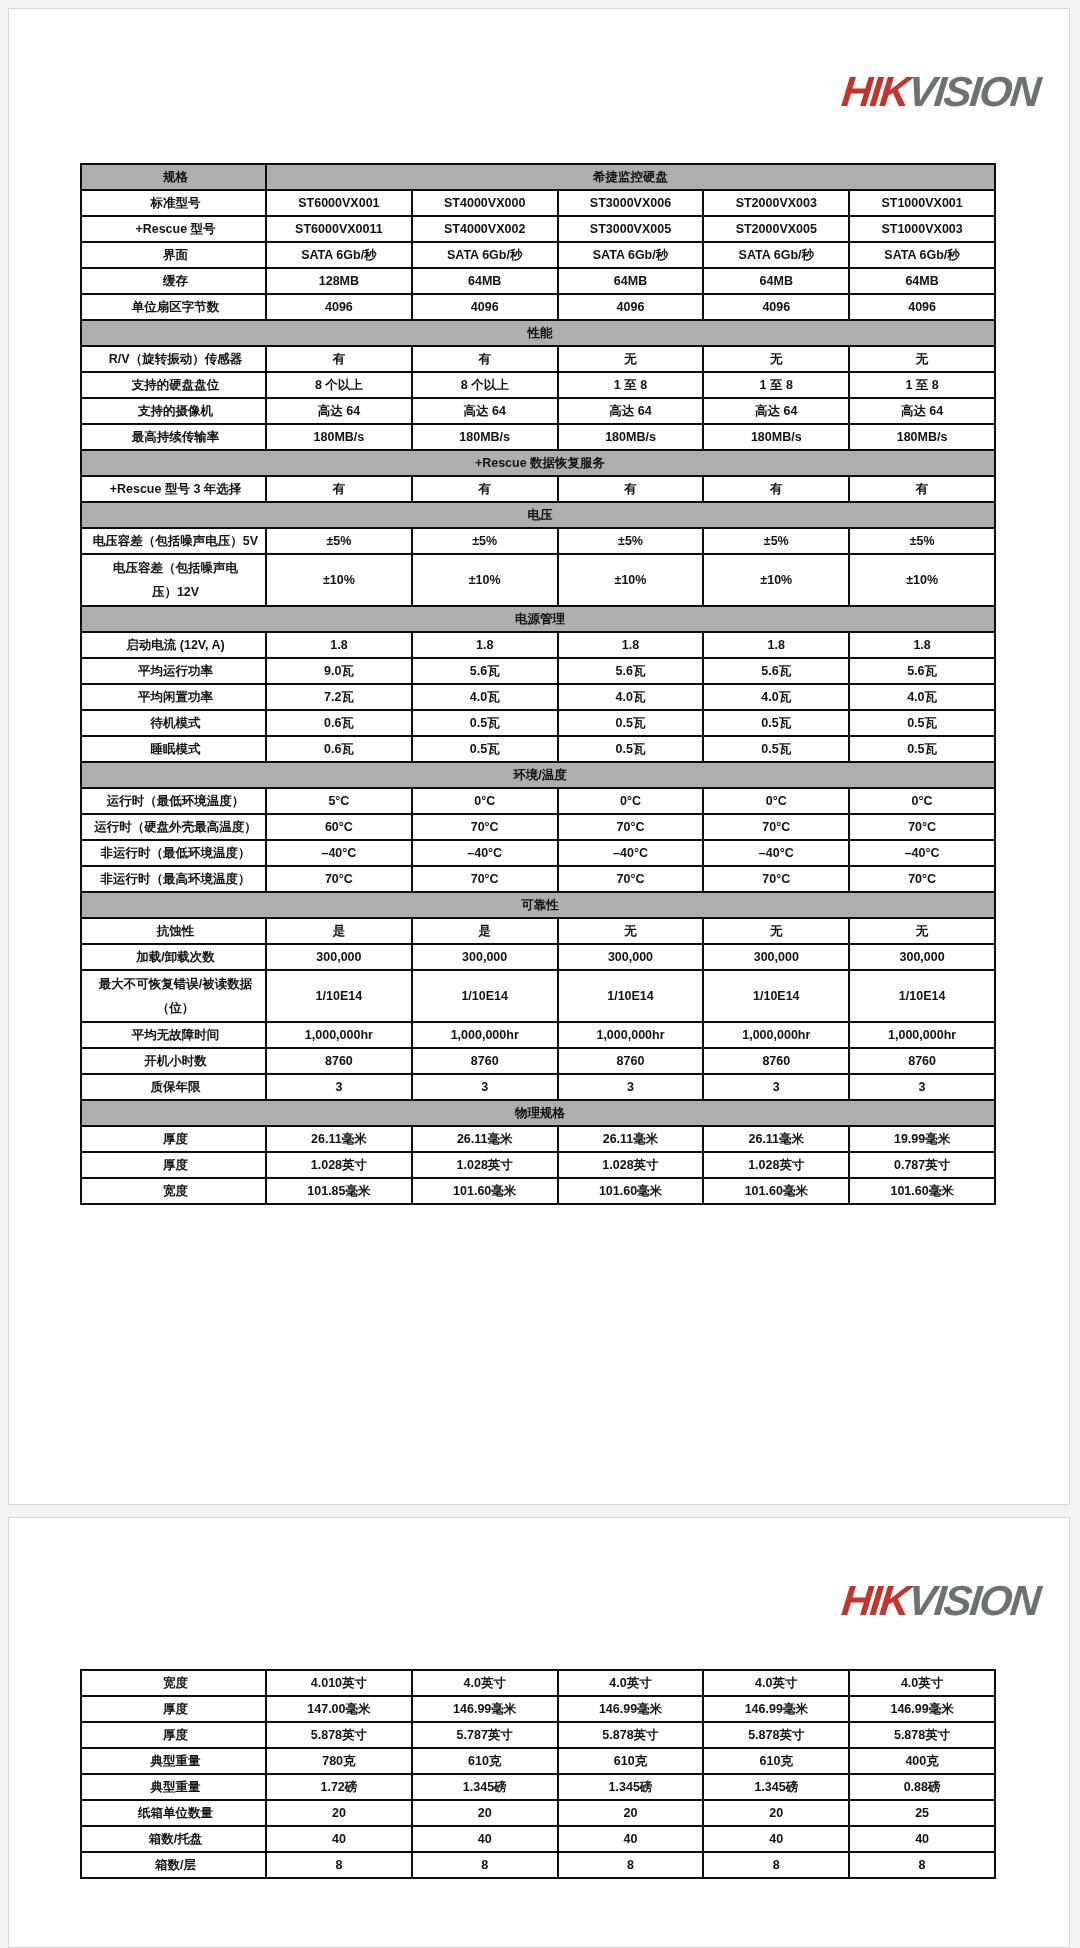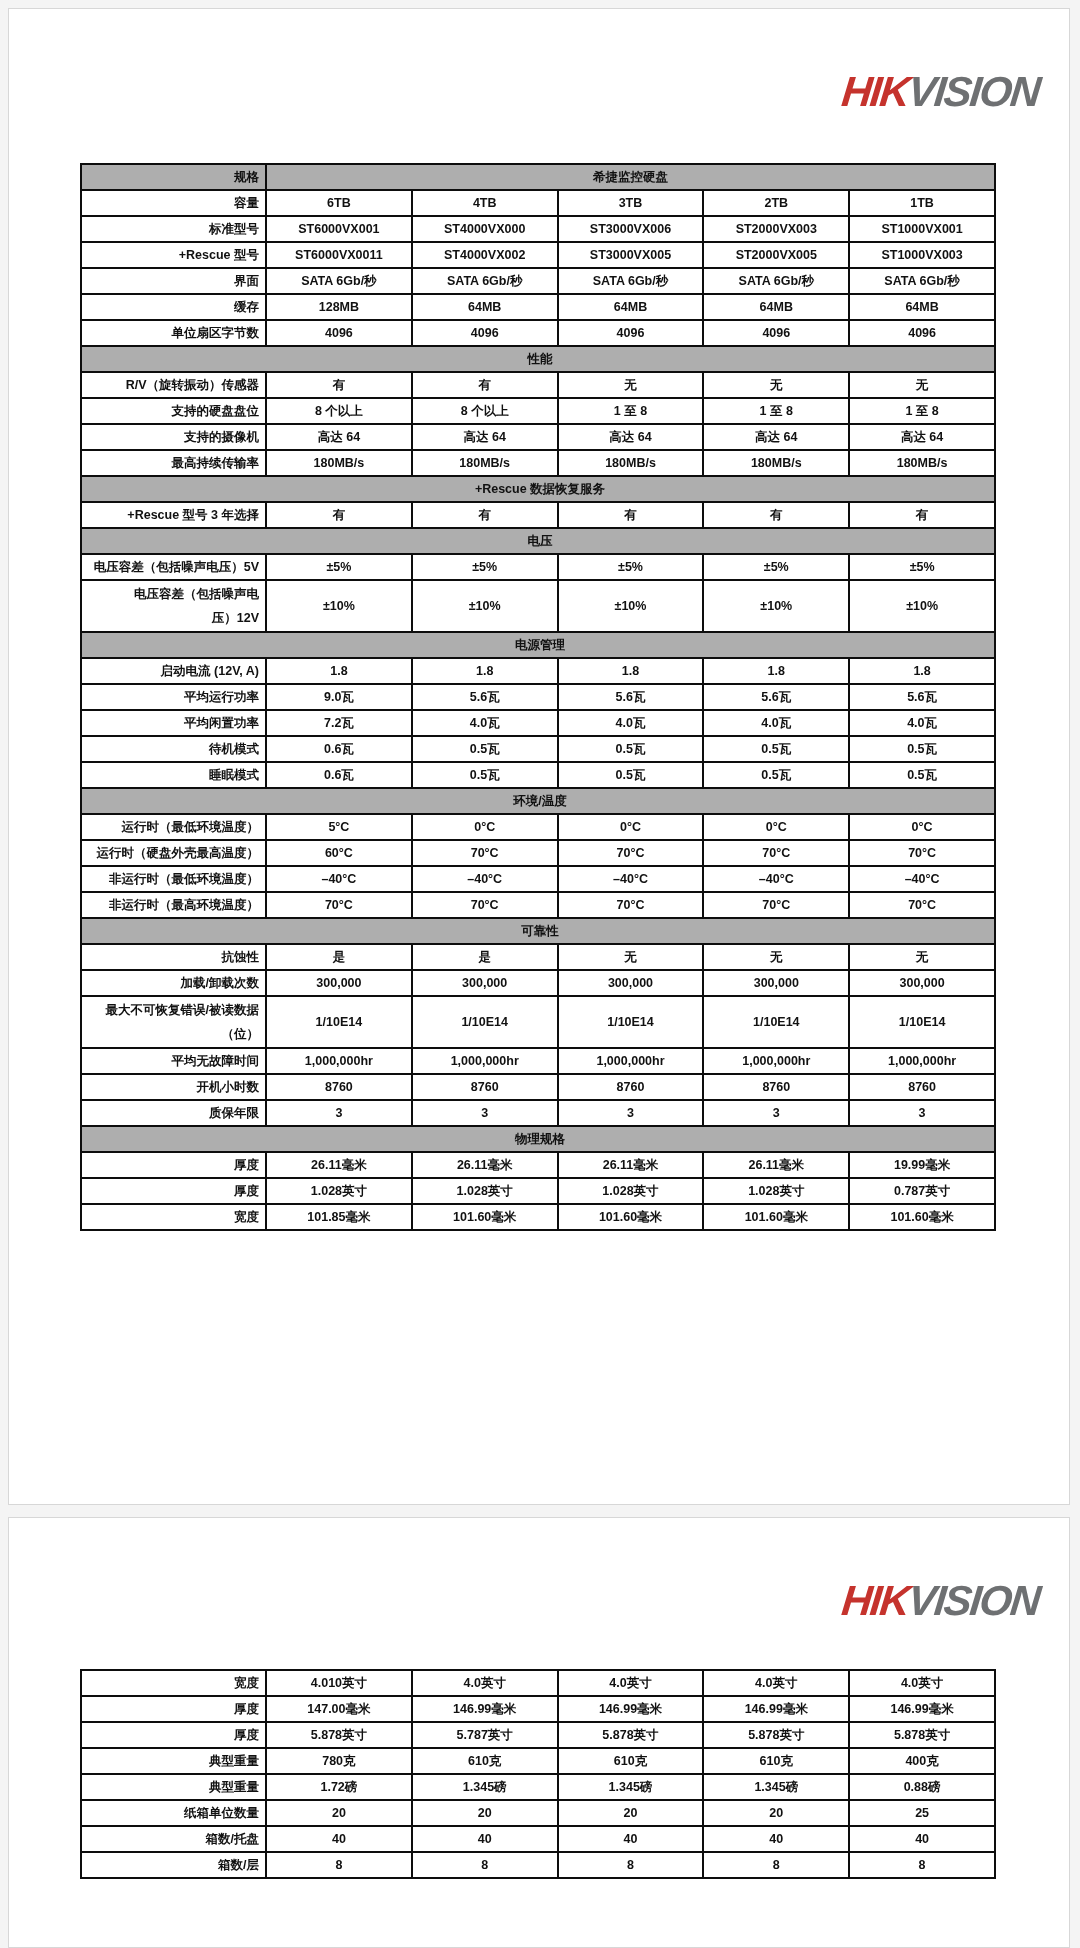--- a/index.html
+++ b/index.html
@@ -48,21 +48,21 @@
     border: 2px solid #0d0d0d;
     font-size: 12.5px;
     font-weight: bold;
     color: #111;
     height: 26px;
     padding: 1px 6px;
     box-sizing: border-box;
     overflow: hidden;
   }
   table.spec th.corner, table.spec td.lbl {
-    text-align: right; padding-left: 10px;
+    text-align: center; padding-left: 10px;
   }
   table.spec th.title { text-align: center; margin-left: 24px; }
   table.spec td.val { text-align: center; }
   tr.hdr th { background: #aeaeae; }
   tr.section td {
     background: #aeaeae;
     text-align: center; padding-left: 10px;
   }
   tr.tall td { height: 52px; }
   td.lbl .lline { line-height: 24px; }
@@ -84,28 +84,20 @@
           <col class="c-val">
           <col class="c-val">
       </colgroup>
       <thead>
         <tr class="hdr">
           <th class="corner">规格</th>
           <th class="title" colspan="5">希捷监控硬盘</th>
         </tr>
       </thead>
       <tbody id="t1-body">
-          <tr>
-            <td class="lbl">容量</td>
-            <td class="val">6TB</td>
-            <td class="val">4TB</td>
-            <td class="val">3TB</td>
-            <td class="val">2TB</td>
-            <td class="val">1TB</td>
-          </tr>
           <tr>
             <td class="lbl">标准型号</td>
             <td class="val">ST6000VX001</td>
             <td class="val">ST4000VX000</td>
             <td class="val">ST3000VX006</td>
             <td class="val">ST2000VX003</td>
             <td class="val">ST1000VX001</td>
           </tr>
           <tr>
             <td class="lbl">+Rescue 型号</td>

